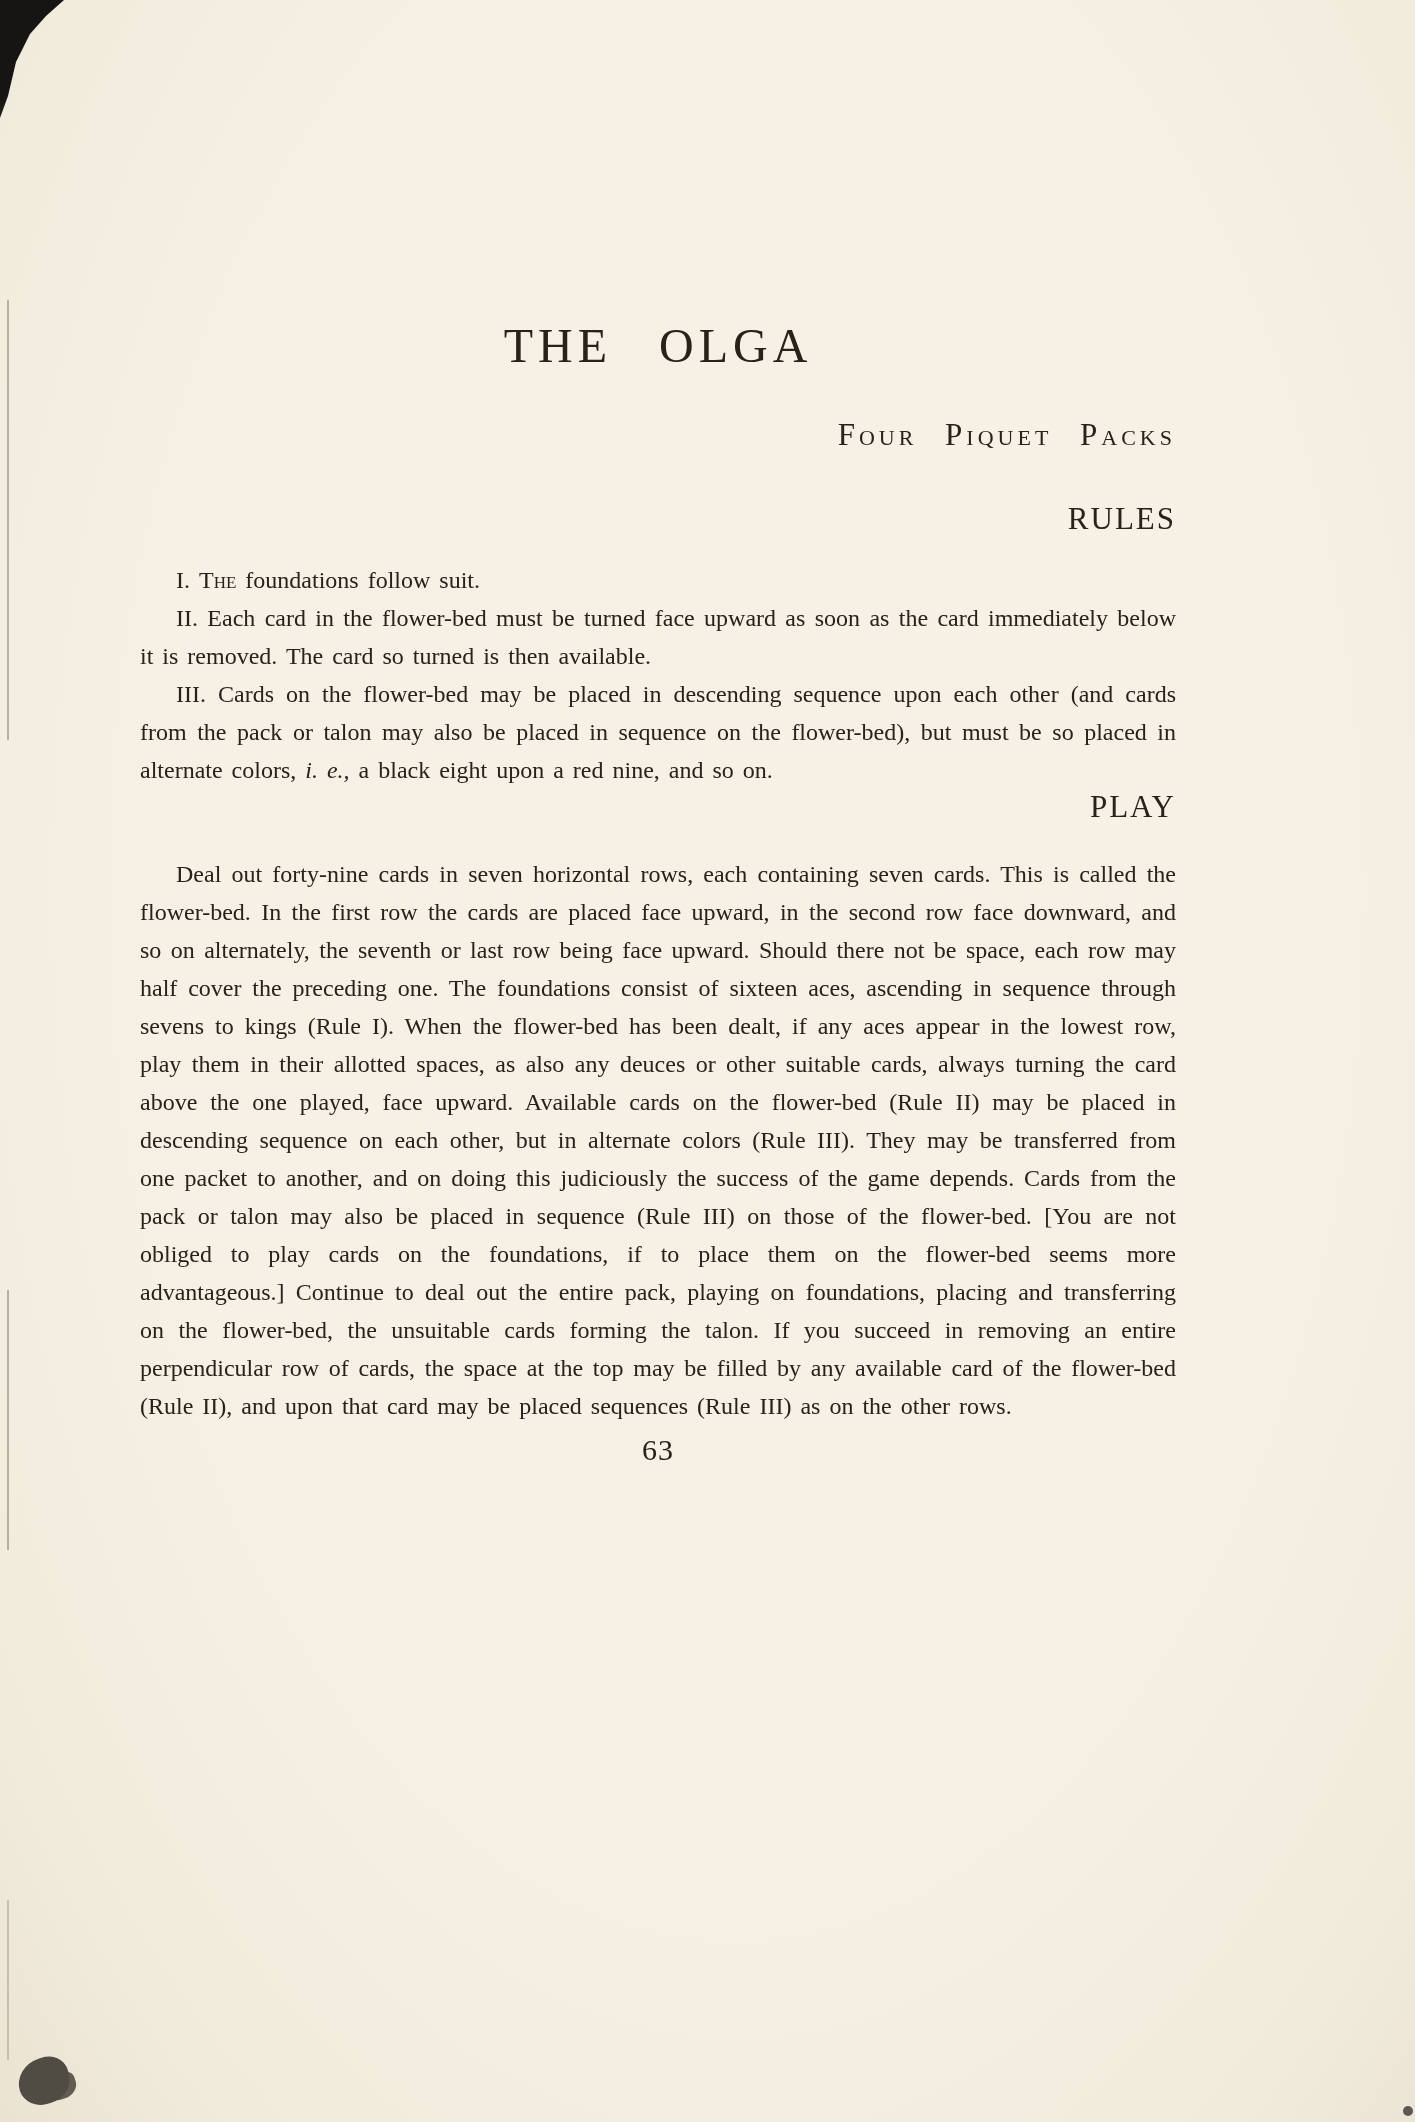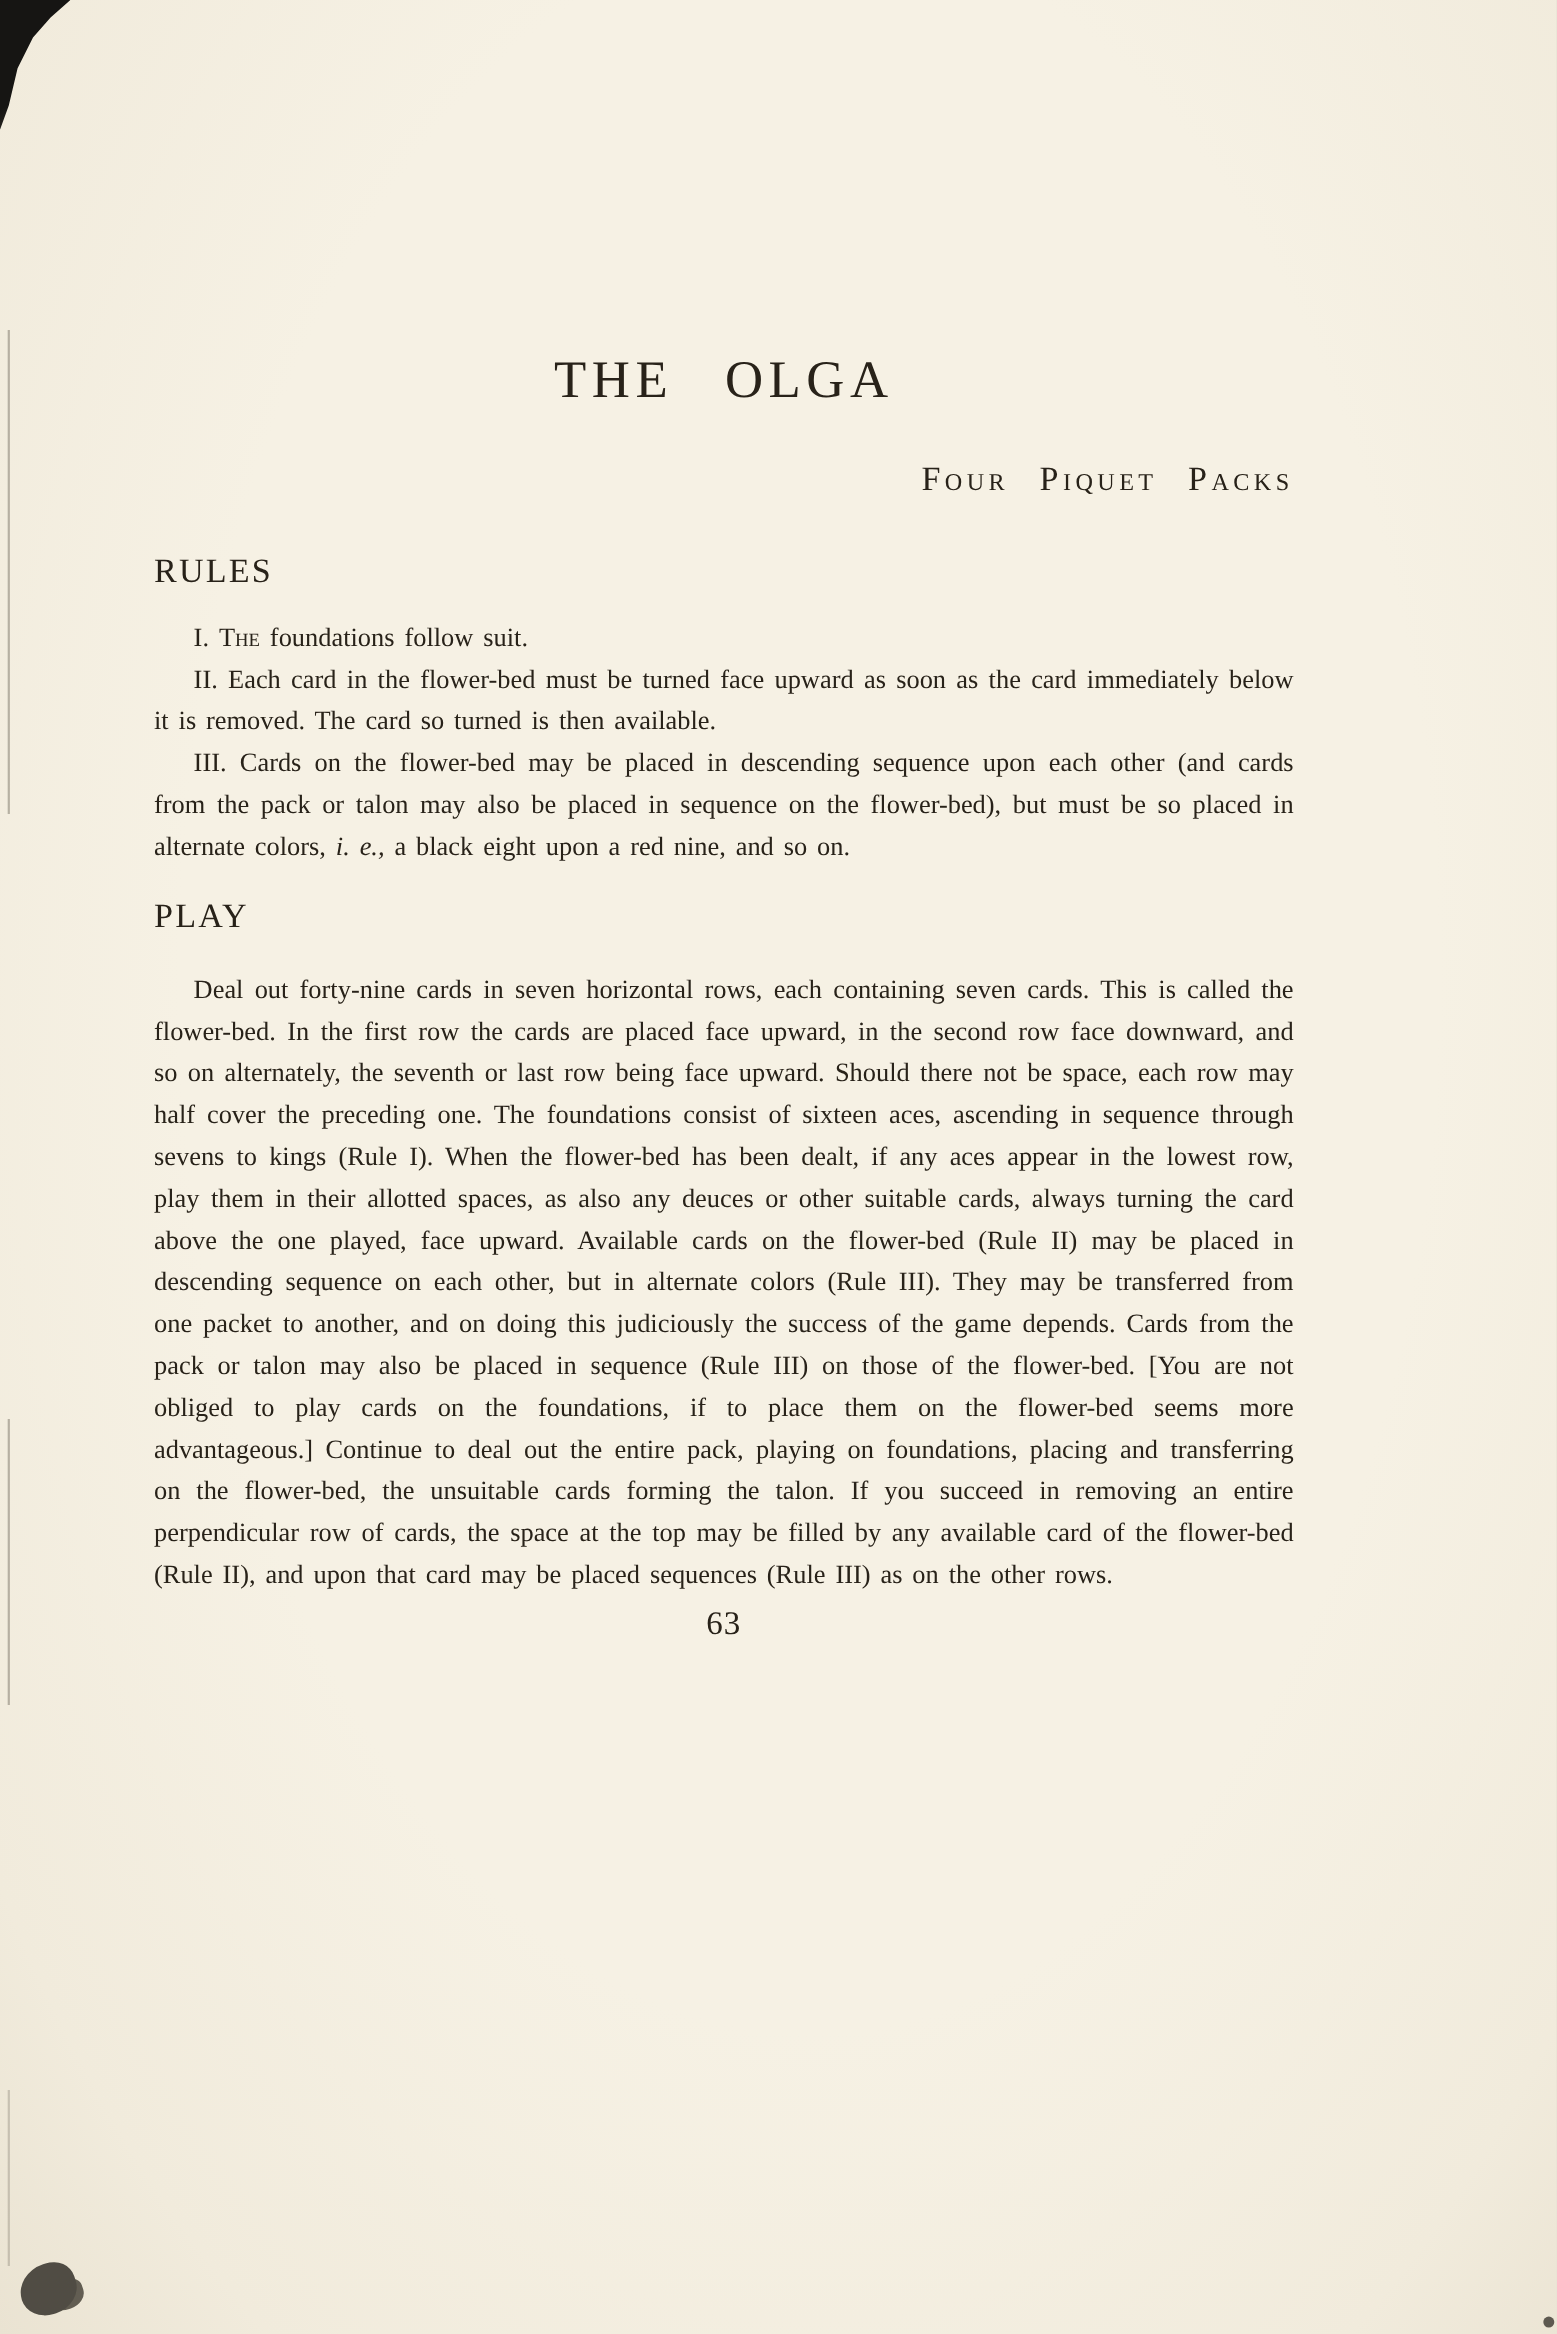--- a/index.html
+++ b/index.html
@@ -76,27 +76,27 @@
   .subtitle {
     text-align: right;
     font-variant: small-caps;
     font-size: 31px;
     letter-spacing: 4px;
     word-spacing: 16px;
     margin: 0 0 48px 0;
   }
 
   .section-heading {
-    text-align: left;
+    text-align: right;
     font-size: 31px;
     letter-spacing: 2px;
     margin: 0 0 24px 0;
     font-weight: 400;
   }
-  .section-heading.play { margin-top: 26px; margin-bottom: 30px; }
+  .section-heading.play { margin-bottom: 30px; }
 
   .body-par {
     font-size: 24px;
     line-height: 38px;
     text-align: justify;
     word-spacing: 3px;
     margin: 0;
   }
   .body-par.indent { text-indent: 36px; }
 

